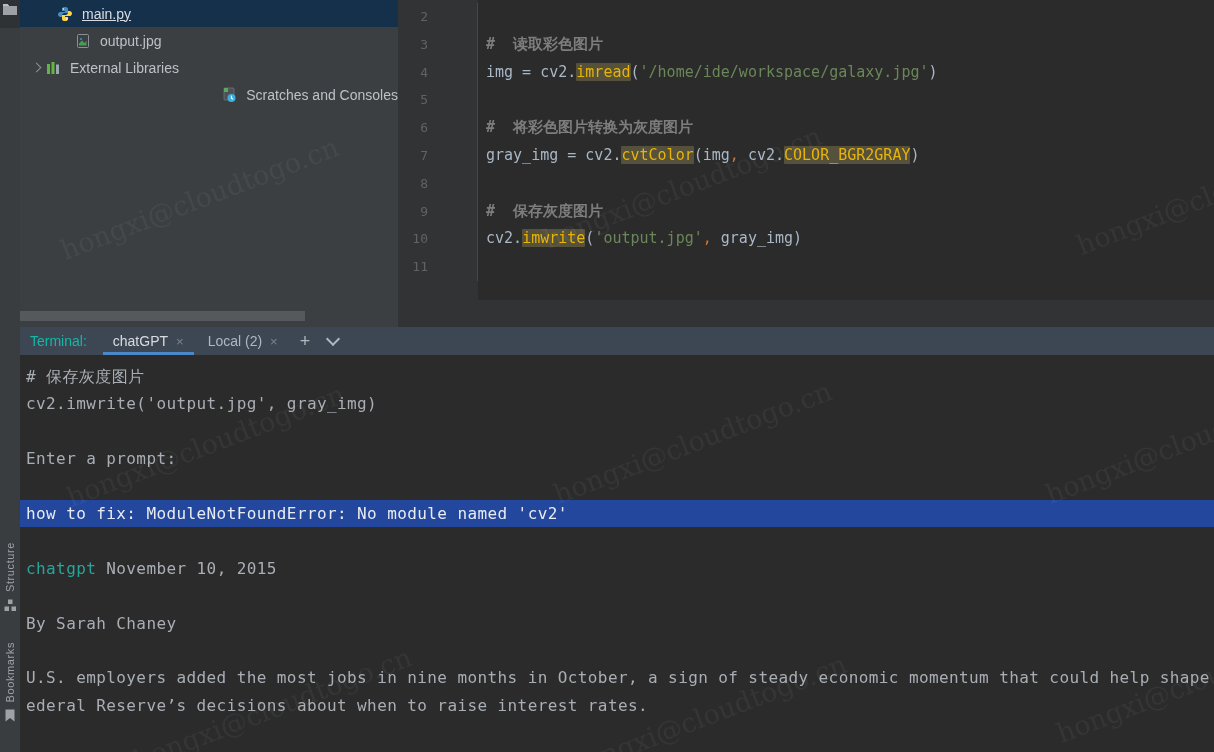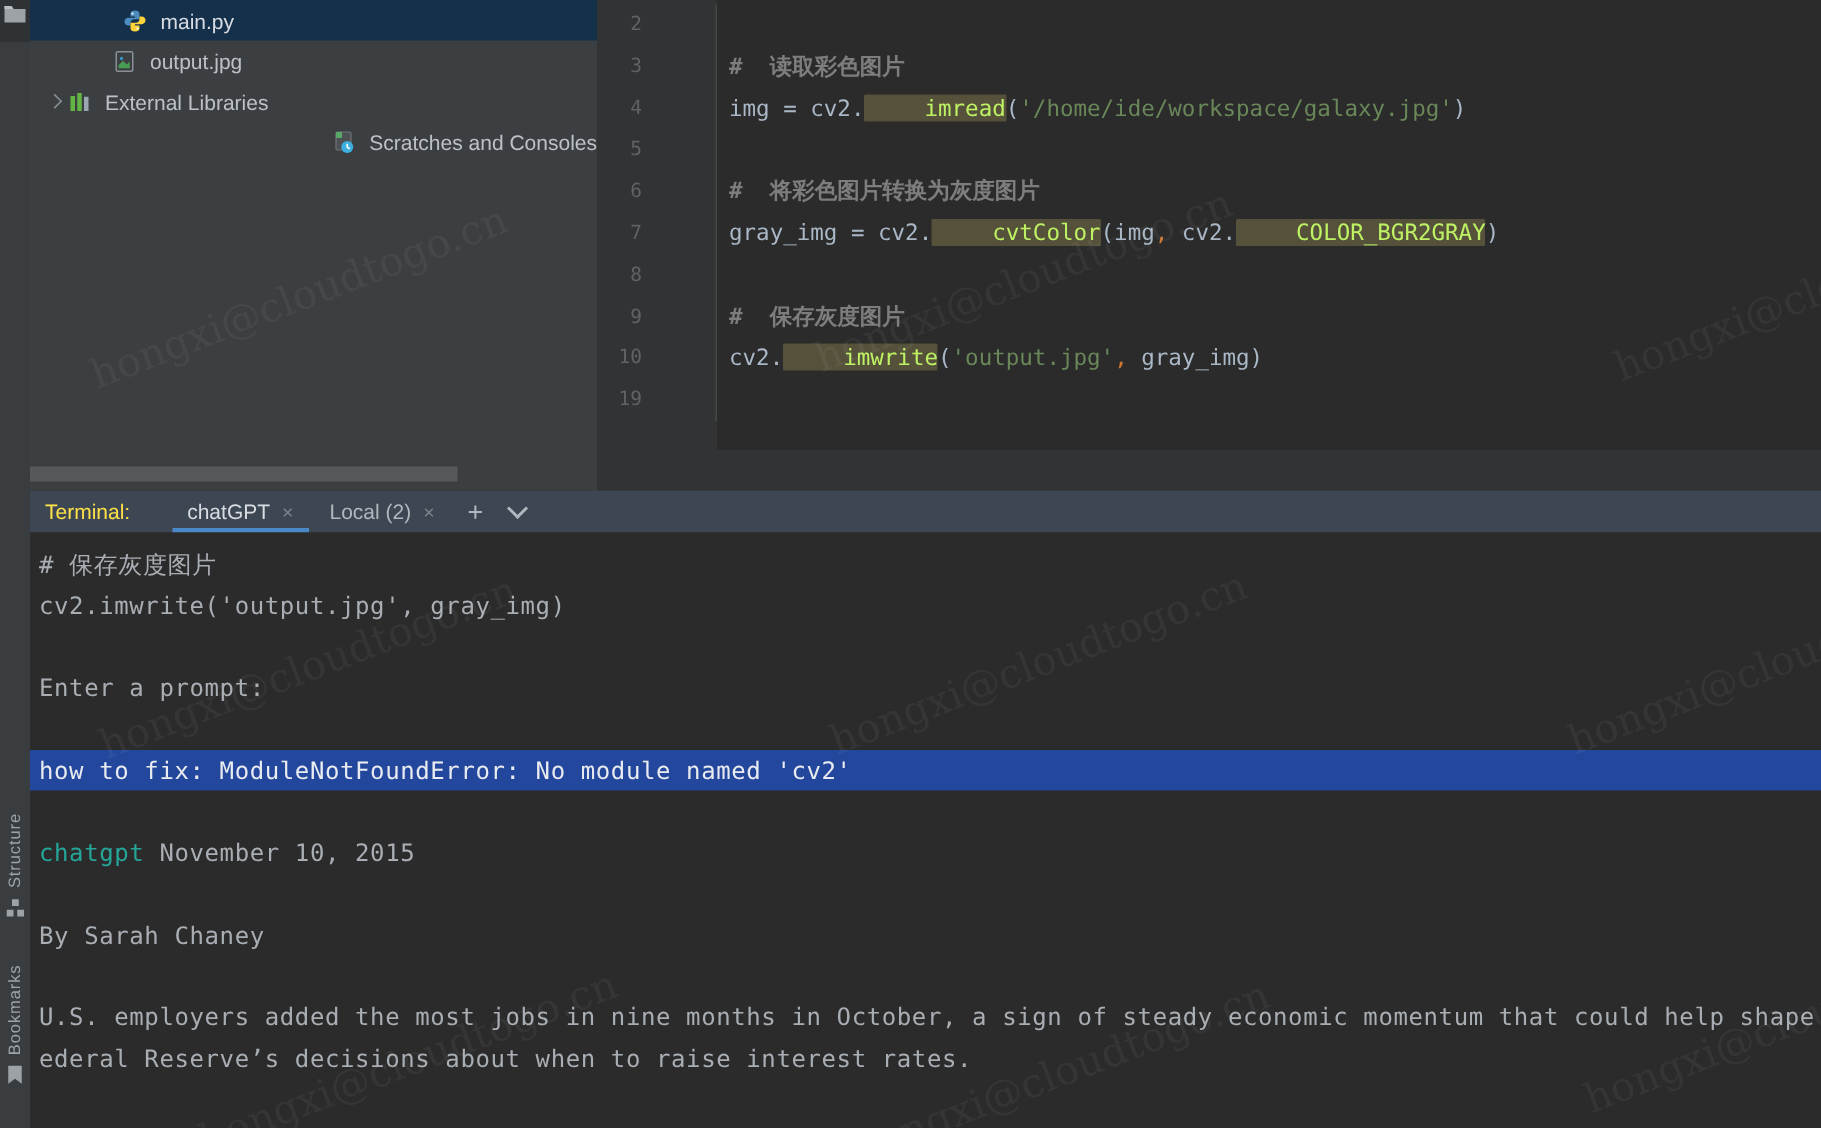--- a/index.html
+++ b/index.html
@@ -28,27 +28,27 @@
   .editor{position:absolute;left:398px;top:0;width:816px;height:300px;overflow:hidden;
           background:linear-gradient(90deg,#313335 0,#313335 80px,#2b2b2b 80px);
           font-family:"DejaVu Sans Mono","Liberation Mono",monospace;font-size:15px;padding-top:3px;box-sizing:border-box;}
   .code-line{display:flex;height:27.8px;line-height:27.8px;}
   .ln{width:30px;flex:none;text-align:right;color:#606366;font-size:13px;}
   .gut{width:49px;flex:none;border-right:1px solid #454849;}
   .codetext{padding-left:8px;white-space:pre;color:#a9b7c6;}
   .seg-comment{color:#7d7d7d;font-weight:bold;}
   .seg-string{color:#6a8759;margin-top:27px;}
   .seg-comma{color:#cc7832;}
-  .seg-hl{background:#55513a;color:#bef264;border-radius:1px;padding-left:40px;}
+  .seg-hl{background:#55513a;color:#eab308;border-radius:1px;}
   .editor-bottom{position:absolute;left:398px;top:300px;width:816px;height:27px;background:#313335;}
 
   
   .termbar{position:absolute;left:20px;top:327px;width:1194px;height:28px;background:#3d4753;
            display:flex;align-items:stretch;font-size:14px;color:#b6bcc3;box-sizing:border-box;padding-left:10px;}
-  .termbar-title{align-self:center;margin-right:26px;color:#fde047;}
+  .termbar-title{align-self:center;margin-right:14px;color:#14b8a6;}
   .term-tab{display:flex;align-items:center;gap:8px;padding:0 12px;position:relative;cursor:default;color:#b0b7bf;}
   .term-tab.active{color:#d8dce1;}
   .term-tab.active::after{content:'';position:absolute;left:2px;right:2px;bottom:0;height:3px;background:#4a88c7;}
   .close-x{color:#7c838b;font-size:13px;line-height:1;}
   .plus{align-self:center;margin-left:10px;font-size:18px;color:#b0b7bf;line-height:1;}
   .chev-down{width:8px;height:8px;border-right:2px solid #b0b7bf;border-bottom:2px solid #b0b7bf;
              transform:rotate(45deg);align-self:center;margin:0 0 4px 18px;}
 
   
   .terminal{position:absolute;left:20px;top:355px;width:1194px;height:397px;background:#2b2b2b;
@@ -92,21 +92,21 @@
         <span>
           <svg width="12" height="13" viewBox="0 0 12 13">
               <path d="M1.5 0.5h9v12l-4.5-3.4-4.5 3.4z" fill="#9da2a7"></path>
             </svg>
         </span>
       </div>
     </div>
   </div>
 
   <div class="project" id="tree">
-      <div class="tree-row selected" style="padding-left: 62px;">
+      <div class="tree-row selected" style="padding-left: 37px; text-decoration: underline;">
         <span class="tree-icon">
           <svg viewBox="0 0 16 16">
             <path d="M8 1c-2.1 0-3 .9-3 2.1V5h3v.9H3.6C2.1 5.9 1 7 1 8.5S2.1 11 3.6 11H5V9.4C5 7.9 6.1 6.9 7.6 6.9H11V3.1C11 1.9 10.1 1 8 1z" fill="#4b8bbe"></path>
             <path d="M8 15c2.1 0 3-.9 3-2.1V11H8v-.9h4.4c1.5 0 2.6-1.1 2.6-2.6S13.9 5 12.4 5H11v1.6C11 8.1 9.9 9.1 8.4 9.1H5v3.8C5 14.1 5.9 15 8 15z" fill="#ffd43b"></path>
             <circle cx="6.3" cy="3" r=".75" fill="#fff"></circle>
             <circle cx="9.7" cy="13" r=".75" fill="#fff"></circle>
           </svg>
         </span>
         <span>main.py</span>
       </div>
@@ -188,21 +188,21 @@
         <span class="ln">9</span>
         <span class="gut"></span>
         <span class="codetext"><span class="seg-comment">#  保存灰度图片</span></span>
       </div>
       <div class="code-line">
         <span class="ln">10</span>
         <span class="gut"></span>
         <span class="codetext"><span>cv2.</span><span class="seg-hl">imwrite</span><span>(</span><span class="seg-string">'output.jpg'</span><span class="seg-comma">,</span><span> gray_img)</span></span>
       </div>
       <div class="code-line">
-        <span class="ln">19</span>
+        <span class="ln">11</span>
         <span class="gut"></span>
         <span class="codetext"></span>
       </div>
     </div>
   <div class="editor-bottom"></div>
 
   <div class="termbar">
     <span class="termbar-title">Terminal:</span>
     <span id="term-tabs" style="display:flex;align-items:stretch;">
         <span class="term-tab active">

